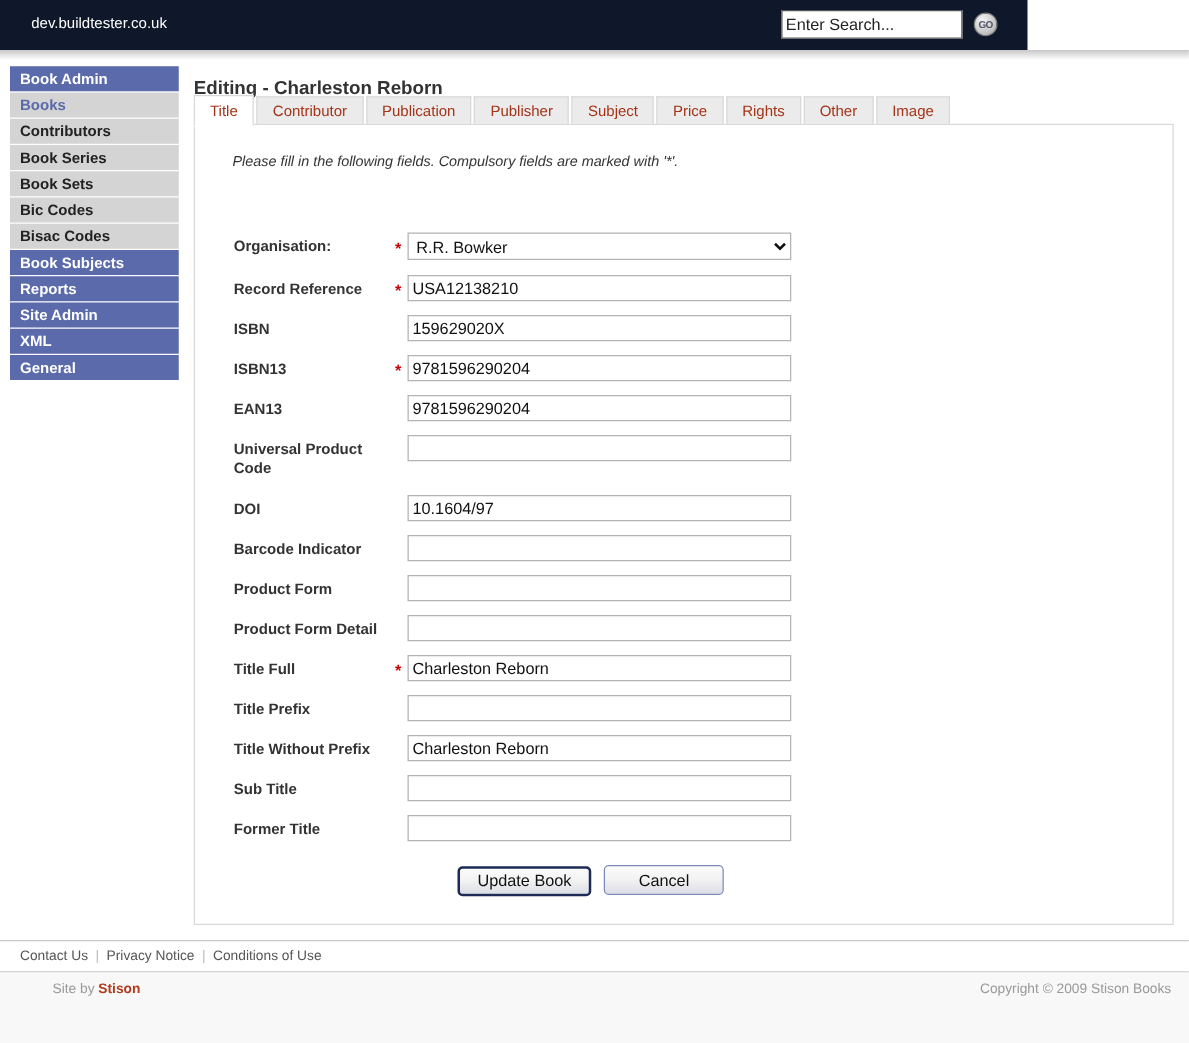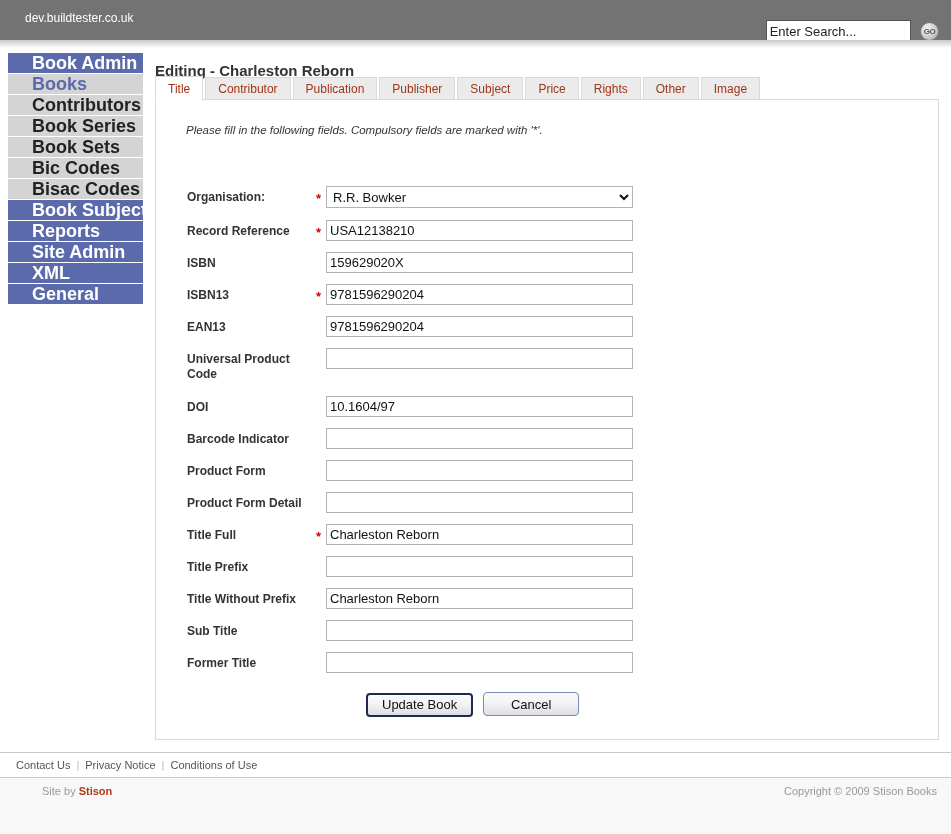--- a/index.html
+++ b/index.html
@@ -9,39 +9,38 @@
     background: #ffffff;
     font-family: "Liberation Sans", sans-serif;
     font-size: 12px;
     color: #333333;
     overflow: hidden;
   }
 
   
   #topbar {
     position: absolute; left: 0; top: 0;
-    width: 951px; height: 40px;
-    background: #737373;
+    width: 822px; height: 40px;
+    background: #0f172a;
   }
   #topbar-domain {
     position: absolute; left: 25px; top: 11px;
     font-size: 12px; color: #ffffff;
   }
   #topbar-login {
     position: absolute; left: 0; top: 13px;
     width: 951px; text-align: center;
     font-size: 11px; color: #ffffff;
   }
   #logout-link {
     color: #ffffff; font-weight: bold; text-decoration: none;
   }
   #search-wrap {
-    position: absolute; right: 12px; top: 8px;
+    position: absolute; right: 24px; top: 8px;
     height: 24px;
-    margin-top: 12px;
   }
   #search-input {
     width: 145px; height: 23px;
     border: 1px solid #555555;
     background: #ffffff;
     font-family: "Liberation Sans", sans-serif;
     font-size: 13px;
     color: #222222;
     padding: 0 3px;
     vertical-align: middle;
@@ -71,22 +70,22 @@
   
   #sidebar {
     position: absolute; left: 8px; top: 53px;
     width: 135px;
   }
   .nav-item {
     display: block;
     height: 20px;
     line-height: 20px;
     margin-bottom: 1px;
-    padding-left: 24px;
-    font-size: 18px;
+    padding-left: 8px;
+    font-size: 12px;
     font-weight: bold;
     text-decoration: none;
     white-space: nowrap;
   }
   .nav-head {
     background: #5b6aaa;
     color: #ffffff;
   }
   .nav-sub {
     background: #d4d4d4;

